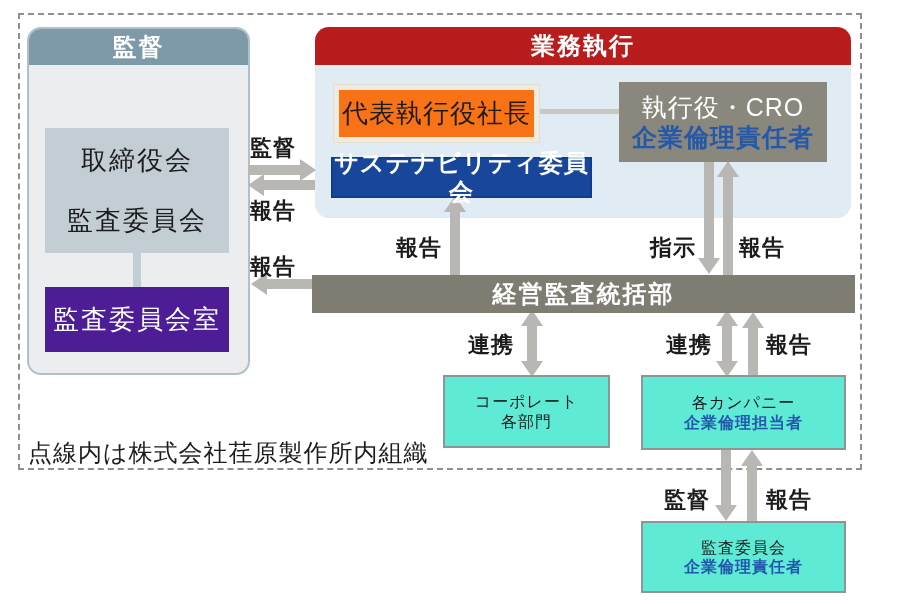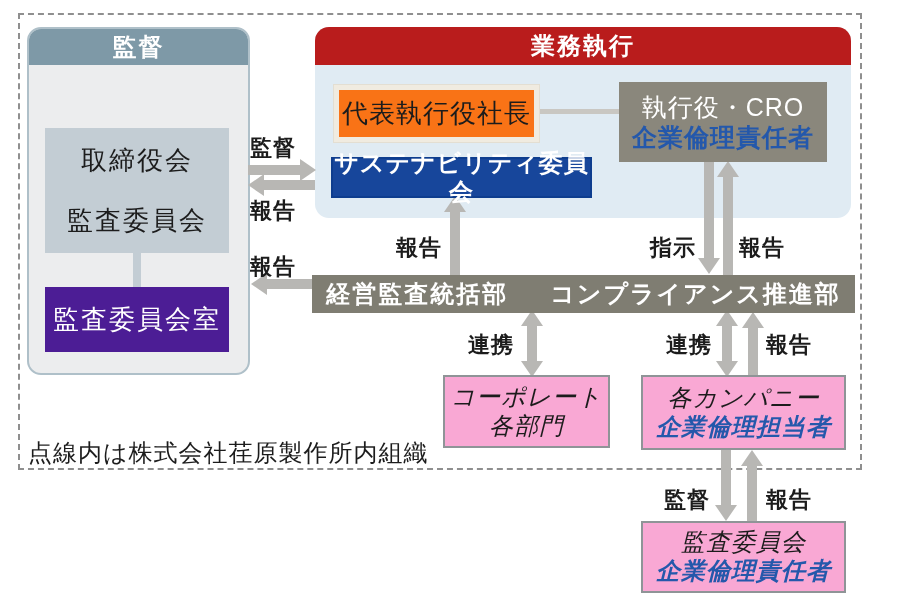--- a/index.html
+++ b/index.html
@@ -19,21 +19,21 @@
   
   .node { position:absolute; display:flex; flex-direction:column; align-items:center; justify-content:center; text-align:center; line-height:1.2; }
   .node-bluegray { background:#C3CDD4; color:#1c1c1c; font-size:26px; font-weight:500; letter-spacing:2px; }
   .node-olive { background:#4c1d95; color:#ffffff; font-size:26px; font-weight:500; letter-spacing:2px; }
   .node-president { background:#f97316; border:5px solid #F0EBE0; outline:1px solid #e3ded2; font-size:26px; font-weight:500; letter-spacing:1px; }
   .node-cro { background:#8A877C; font-size:25px; letter-spacing:1px; }
   .node-cro .l1 { color:#ffffff; font-weight:500; }
   .node-cro .l2 { color:#2458AB; font-weight:700; }
   .node-navy { background:#17469B; border:2px solid #0E3D8E; color:#ffffff; font-size:24px; font-weight:700; letter-spacing:1px; }
   .node-bar { background:#7F7D72; color:#ffffff; font-size:24px; font-weight:600; letter-spacing:2px; flex-direction:row; gap:42px; }
-  .node-white { background:#f9a8d4; border:2px solid #8F9497; font-size:24px; font-weight:500; letter-spacing:1px;font-style:italic; }
+  .node-white { background:#5eead4; border:2px solid #8F9497; font-size:16px; font-weight:500; letter-spacing:1px; }
   .node-white .l2 { color:#2458AB; font-weight:700; }
 
   
   .conn { position:absolute; background:#C3CDD4; }
   .conn-h { position:absolute; background:#C9C7C2; }
   .shaft { position:absolute; background:#B8B7B4; }
   .head { position:absolute; width:0; height:0; border-style:solid; border-color:transparent; }
   .head-right { border-width:11px 0 11px 16px; border-left-color:#B8B7B4; }
   .head-left  { border-width:11px 16px 11px 0; border-right-color:#B8B7B4; }
   .head-up    { border-width:0 11px 16px 11px; border-bottom-color:#B8B7B4; }
@@ -112,21 +112,20 @@
   <div class="node node-cro" style="left:619px; top:82px; width:208px; height:80px;">
     <span class="l1">執行役・CRO</span>
     <span class="l2">企業倫理責任者</span>
   </div>
   <div class="node node-navy" style="left:331px; top:157px; width:261px; height:41px;">
     <span>サステナビリティ委員会</span>
   </div>
 
   <div class="node node-bar" style="left:312px; top:275px; width:543px; height:38px;">
     <span>経営監査統括部</span>
-    <span>コンプライアンス推進部</span>
   </div>
 
   <div class="node node-white" style="left:443px; top:375px; width:167px; height:73px;">
     <span>コーポレート</span>
     <span>各部門</span>
   </div>
   <div class="node node-white" style="left:641px; top:375px; width:205px; height:75px;">
     <span>各カンパニー</span>
     <span class="l2">企業倫理担当者</span>
   </div>

